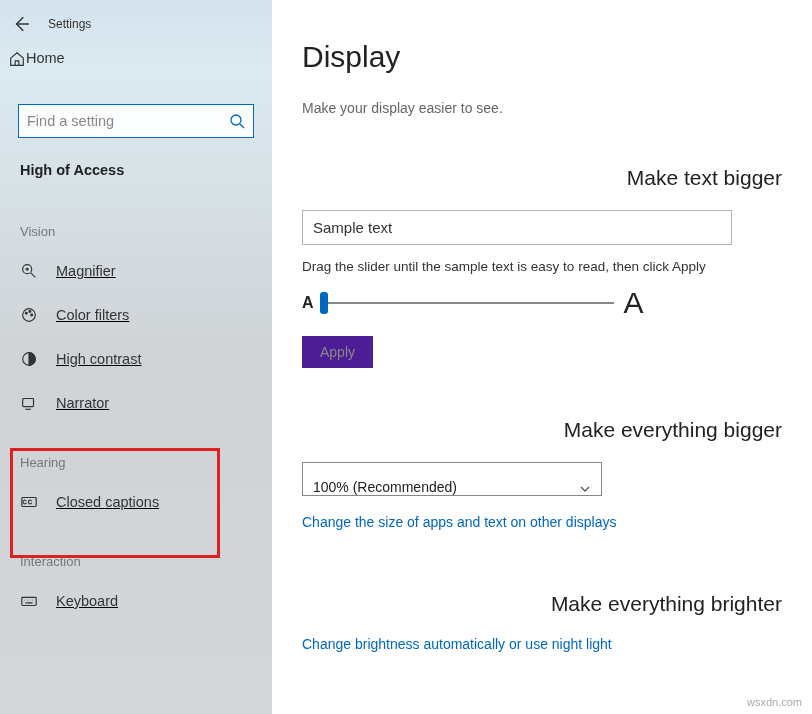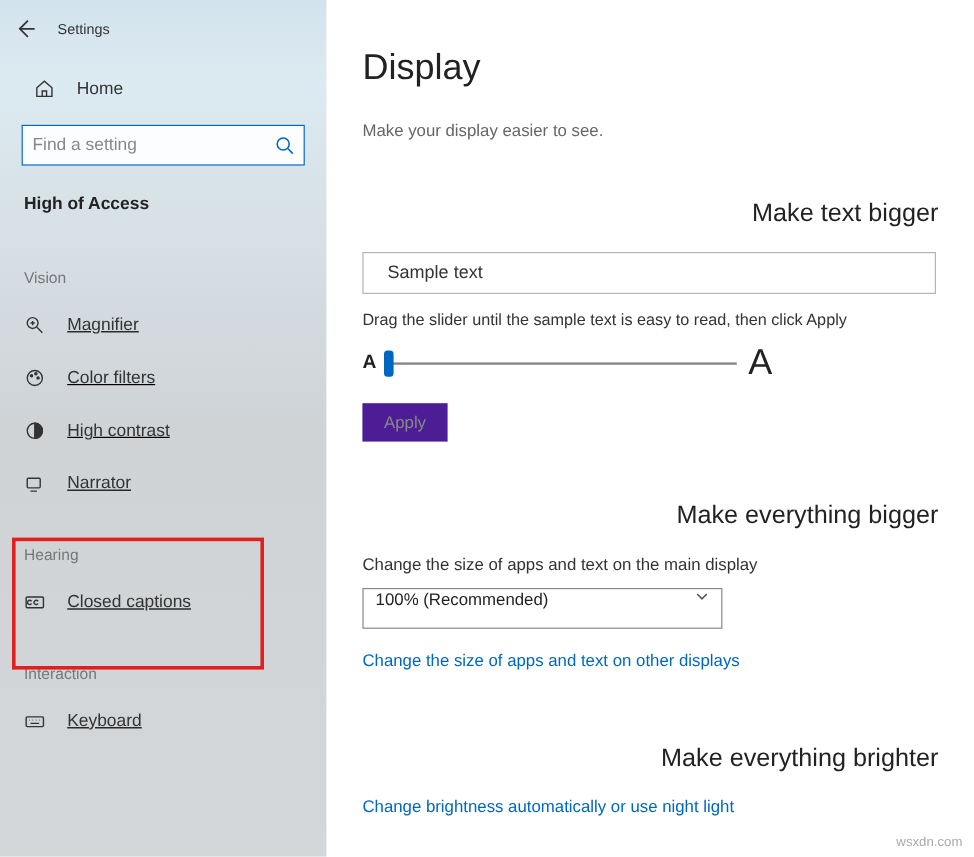--- a/index.html
+++ b/index.html
@@ -4,21 +4,21 @@
 <style>
   * { box-sizing: border-box; margin: 0; padding: 0; font-family: "Segoe UI", Arial, sans-serif; }
   body { width: 812px; height: 714px; display: flex; background: #fff; overflow: hidden; }
   
   
   .sidebar { width: 272px; height: 100%; background: linear-gradient(180deg, #d3e3ed 0%, #dceaf1 10%, #cfd3d6 50%, #d3d7da 100%); display: flex; flex-direction: column; padding-top: 8px; position: relative; }
   .titlebar { display: flex; align-items: center; height: 32px; padding: 0 12px; gap: 18px; }
   .back-arrow { width: 18px; height: 18px; cursor: default; }
   .titlebar-label { font-size: 12px; color: #333; }
   
-  .home-row { display: flex; align-items: center; height: 48px; padding: 0 28px; gap: 18px; color: #333; margin-top: 10px; }
+  .home-row { display: flex; align-items: flex-start; height: 48px; padding: 0 8px; color: #333; margin-top: 10px; }
   .home-row svg { width: 18px; height: 18px; }
   .home-row span { font-size: 14.5px; }
   
   .search-box { margin: 6px 18px 0 18px; height: 34px; border: 1.5px solid #0067c0; background: #fcfdfe; display: flex; align-items: center; padding: 0 8px; }
   .search-box input { flex: 1; border: none; background: transparent; outline: none; font-size: 14.5px; color: #555; }
   .search-box input::placeholder { color: #888; }
   .search-box svg { width: 16px; height: 16px; }
   
   .category-label { font-size: 14.5px; font-weight: 600; color: #222; padding: 24px 20px 16px 20px; }
   .group-label { font-size: 13px; color: #777; padding: 30px 20px 10px 20px; }
@@ -29,35 +29,35 @@
   
   .highlight-box { position: absolute; border: 3px solid #e02020; pointer-events: none; }
   
   
   .main { flex: 1; padding: 40px 30px 0 30px; overflow-y: auto; color: #222; }
   .page-title { font-size: 30px; font-weight: 400; margin-bottom: 26px; }
   .page-sub { font-size: 14px; color: #666; margin-bottom: 50px; }
   
   .section-title { font-size: 21px; font-weight: 400; margin-bottom: 20px; text-align: right; }
   
-  .sample-box { width: 478px; border: 1px solid #b5b5b5; padding: 8px 20px; font-size: 15px; color: #333; margin-bottom: 14px; }
+  .sample-box { width: 430px; border: 1px solid #b5b5b5; padding: 8px 10px; font-size: 15px; color: #333; margin-bottom: 14px; }
   .slider-desc { font-size: 13.5px; color: #333; margin-bottom: 12px; }
   
   .slider-row { display: flex; align-items: center; gap: 10px; margin-bottom: 16px; }
   .letter-small { font-size: 16px; font-weight: 700; }
   .letter-big { font-size: 30px; font-weight: 400; }
   .slider-track { position: relative; width: 290px; height: 16px; }
   .slider-line { position: absolute; top: 50%; left: 0; right: 0; height: 2px; background: #888; transform: translateY(-50%); }
   .slider-thumb { position: absolute; left: 0; top: 50%; transform: translate(-50%, -50%); width: 8px; height: 22px; background: #0067c0; border-radius: 3px; }
   
   .apply-btn { display: inline-block; padding: 8px 18px; background: #4c1d95; color: #888; font-size: 14px; border: none; margin-bottom: 50px; }
   
   .desc-text { font-size: 14px; color: #333; margin-bottom: 12px; }
   
-  .dropdown { width: 300px; height: 34px; border: 1px solid #888; display: flex; align-items: flex-start; justify-content: space-between; padding: 0 10px; font-size: 14px; margin-bottom: 18px; gap: 38px; }
+  .dropdown { width: 300px; height: 34px; border: 1px solid #888; display: flex; align-items: flex-end; justify-content: space-between; padding: 0 10px; font-size: 14px; margin-bottom: 18px; gap: 38px; }
   .dropdown svg { width: 12px; height: 12px; }
   
   .link { color: #0067c0; font-size: 14px; margin-bottom: 20px; display: block; }
   
   .section-gap { height: 42px; }
   
   .watermark { position: fixed; bottom: 6px; right: 10px; font-size: 11px; color: #aaa; }
 </style>
 </head>
 <body>
@@ -156,21 +156,20 @@
     <span class="letter-small">A</span>
     <div class="slider-track">
       <div class="slider-line"></div>
       <div class="slider-thumb"></div>
     </div>
     <span class="letter-big">A</span>
   </div>
   <button class="apply-btn">Apply</button>
 
   <div class="section-title">Make everything bigger</div>
-  <div class="desc-text">Change the size of apps and text on the main display</div>
   <div class="dropdown">
     <span>100% (Recommended)</span>
     <svg viewBox="0 0 12 12" fill="none" stroke="#555" stroke-width="1.3">
         <path d="M2 4 L6 8 L10 4"></path>
       </svg>
   </div>
   <a class="link">Change the size of apps and text on other displays</a>
 
   <div class="section-gap"></div>
   <div class="section-title">Make everything brighter</div>

